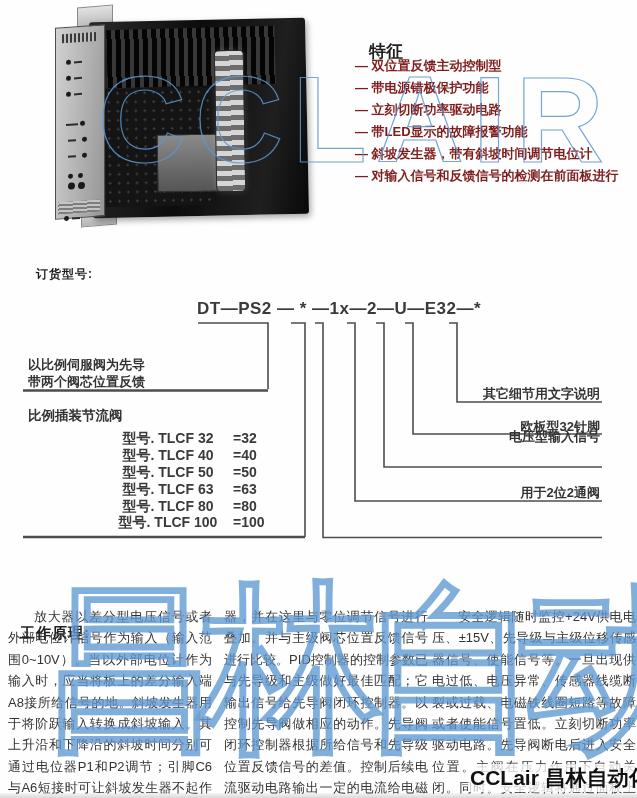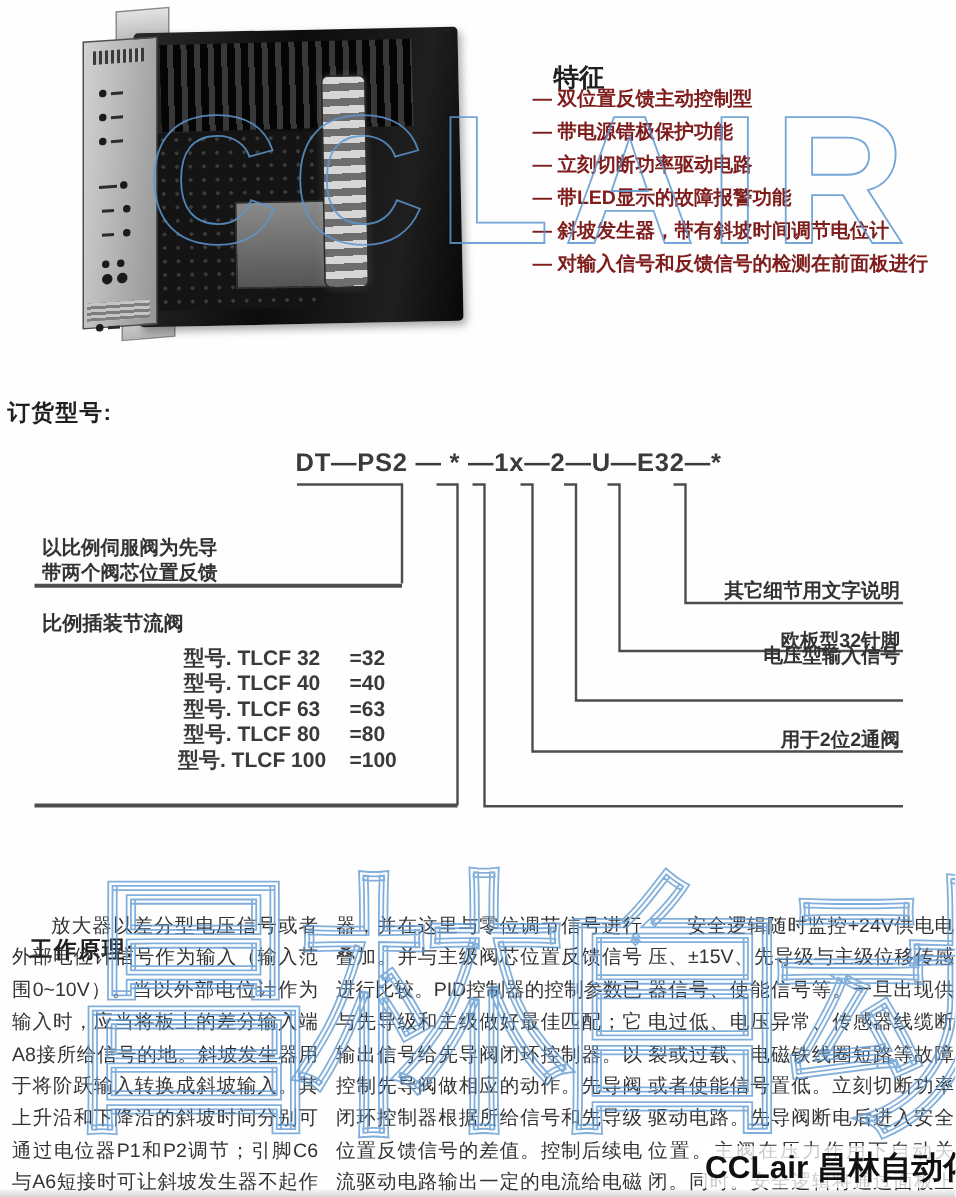--- a/index.html
+++ b/index.html
@@ -66,21 +66,21 @@
   }
   .dot { position:absolute; width:5px; height:5px; border-radius:50%; background:#1b1b1b; }
   .tick { position:absolute; width:8px; height:2px; background:#2c2c2c; }
 
   
   .features-title { left:369px; top:40px; font-size:17px; font-weight:bold; color:#1f1f1f; }
   .features-list  { left:355px; top:55px; width:275px; }
   .feature-item   { font-size:13px; font-weight:600; line-height:22px; color:#7f1d1d; white-space:nowrap; }
 
   
-  .ordering-title { left:5px; top:266px; font-size:15px; font-weight:bold; color:#1f1f1f; letter-spacing:1px; }
+  .ordering-title { left:36px; top:266px; font-size:12px; font-weight:bold; color:#1f1f1f; letter-spacing:1px; }
   .model-code     { left:197px; top:299px; font-size:17px; font-weight:600; color:#3a3a3a; letter-spacing:.5px; white-space:nowrap; }
   svg.diagram     { position:absolute; left:0; top:0; width:637px; height:798px; z-index:2; }
 
   .pilot-note  { left:28px; top:356px; font-size:13px; font-weight:600; line-height:17px; color:#333; }
   .valve-type  { left:28px; top:407px; font-size:13.5px; font-weight:600; color:#333; }
   .model-list  { left:28px; top:430px; width:280px; }
   .model-row   { position:relative; height:16.9px; font-size:14px; font-weight:600; color:#3a3a3a;text-align:center; }
   .model-row .code { position:absolute; left:205px; top:0; }
 
   .callout { position:absolute; right:37px; font-size:13px; font-weight:600; color:#333; white-space:nowrap; z-index:3; }
@@ -170,20 +170,21 @@
   </svg>
 
   <div class="abs pilot-note">
     <div>以比例伺服阀为先导</div>
     <div>带两个阀芯位置反馈</div>
   </div>
   <div class="abs valve-type">比例插装节流阀</div>
   <div class="abs model-list">
     <div class="model-row"><span>型号. TLCF 32</span><span class="code">=32</span></div>
     <div class="model-row"><span>型号. TLCF 40</span><span class="code">=40</span></div>
+    <div class="model-row"><span>型号. TLCF 50</span><span class="code">=50</span></div>
     <div class="model-row"><span>型号. TLCF 63</span><span class="code">=63</span></div>
     <div class="model-row"><span>型号. TLCF 80</span><span class="code">=80</span></div>
     <div class="model-row"><span>型号. TLCF 100</span><span class="code">=100</span></div>
   </div>
 
   <div class="callout" style="top:385px;">其它细节用文字说明</div>
   <div class="callout" style="top:418px;">欧板型32针脚</div>
   <div class="callout" style="top:428px;">电压型输入信号</div>
   <div class="callout" style="top:484px;">用于2位2通阀</div>
 

